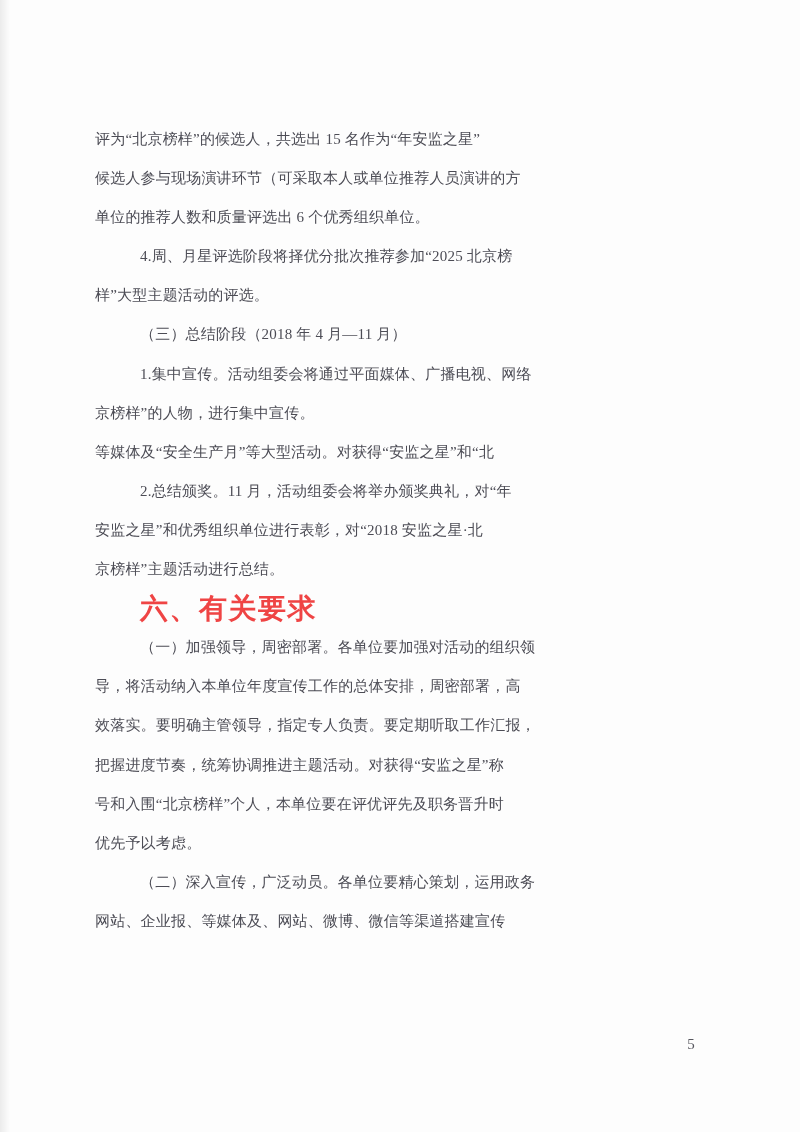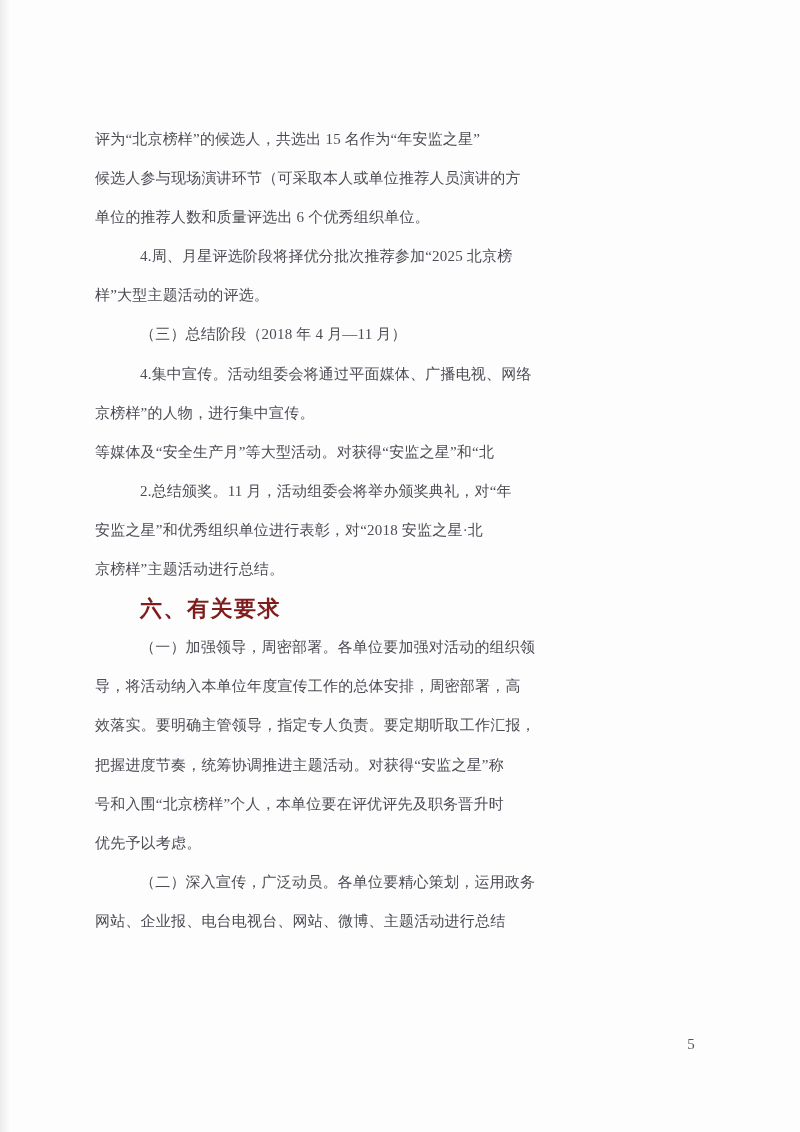--- a/index.html
+++ b/index.html
@@ -38,23 +38,23 @@
     letter-spacing: 0.2px;
     white-space: nowrap;
     text-align: left;
   }
   .indent {
     padding-left: 45px;
   }
   .heading {
     font-family: "DejaVu Sans", "Liberation Sans", sans-serif;
     font-weight: bold;
-    color: #7f1d1d;
+    color: #ef4444;
     letter-spacing: 1.5px;
-    font-size: 22px;
+    font-size: 28px;
   }
   .pagenum {
     position: absolute;
     left: 681px;
     top: 1036px;
     width: 20px;
     text-align: center;
     font-size: 15px;
     color: #56565e;
     font-family: "Liberation Serif", "DejaVu Serif", serif;
@@ -64,31 +64,31 @@
 <body>
 
 <div class="page">
   <div class="textblock">
     <div class="line">评为“北京榜样”的候选人，共选出 15 名作为“年安监之星”</div>
     <div class="line">候选人参与现场演讲环节（可采取本人或单位推荐人员演讲的方</div>
     <div class="line">单位的推荐人数和质量评选出 6 个优秀组织单位。</div>
     <div class="line indent">4.周、月星评选阶段将择优分批次推荐参加“2025 北京榜</div>
     <div class="line">样”大型主题活动的评选。</div>
     <div class="line indent">（三）总结阶段（2018 年 4 月—11 月）</div>
-    <div class="line indent">4.集中宣传。活动组委会将通过平面媒体、广播电视、网络</div>
+    <div class="line indent">1.集中宣传。活动组委会将通过平面媒体、广播电视、网络</div>
     <div class="line">京榜样”的人物，进行集中宣传。</div>
     <div class="line">等媒体及“安全生产月”等大型活动。对获得“安监之星”和“北</div>
     <div class="line indent">2.总结颁奖。11 月，活动组委会将举办颁奖典礼，对“年</div>
     <div class="line">安监之星”和优秀组织单位进行表彰，对“2018 安监之星·北</div>
     <div class="line">京榜样”主题活动进行总结。</div>
     <div class="line indent heading">六、有关要求</div>
     <div class="line indent">（一）加强领导，周密部署。各单位要加强对活动的组织领</div>
     <div class="line">导，将活动纳入本单位年度宣传工作的总体安排，周密部署，高</div>
     <div class="line">效落实。要明确主管领导，指定专人负责。要定期听取工作汇报，</div>
     <div class="line">把握进度节奏，统筹协调推进主题活动。对获得“安监之星”称</div>
     <div class="line">号和入围“北京榜样”个人，本单位要在评优评先及职务晋升时</div>
     <div class="line">优先予以考虑。</div>
     <div class="line indent">（二）深入宣传，广泛动员。各单位要精心策划，运用政务</div>
-    <div class="line">网站、企业报、电台电视台、网站、微博、主题活动进行总结</div>
+    <div class="line">网站、企业报、等媒体及、网站、微博、微信等渠道搭建宣传</div>
   </div>
 
   <div class="pagenum">5</div>
 </div>
 
 </body></html>

